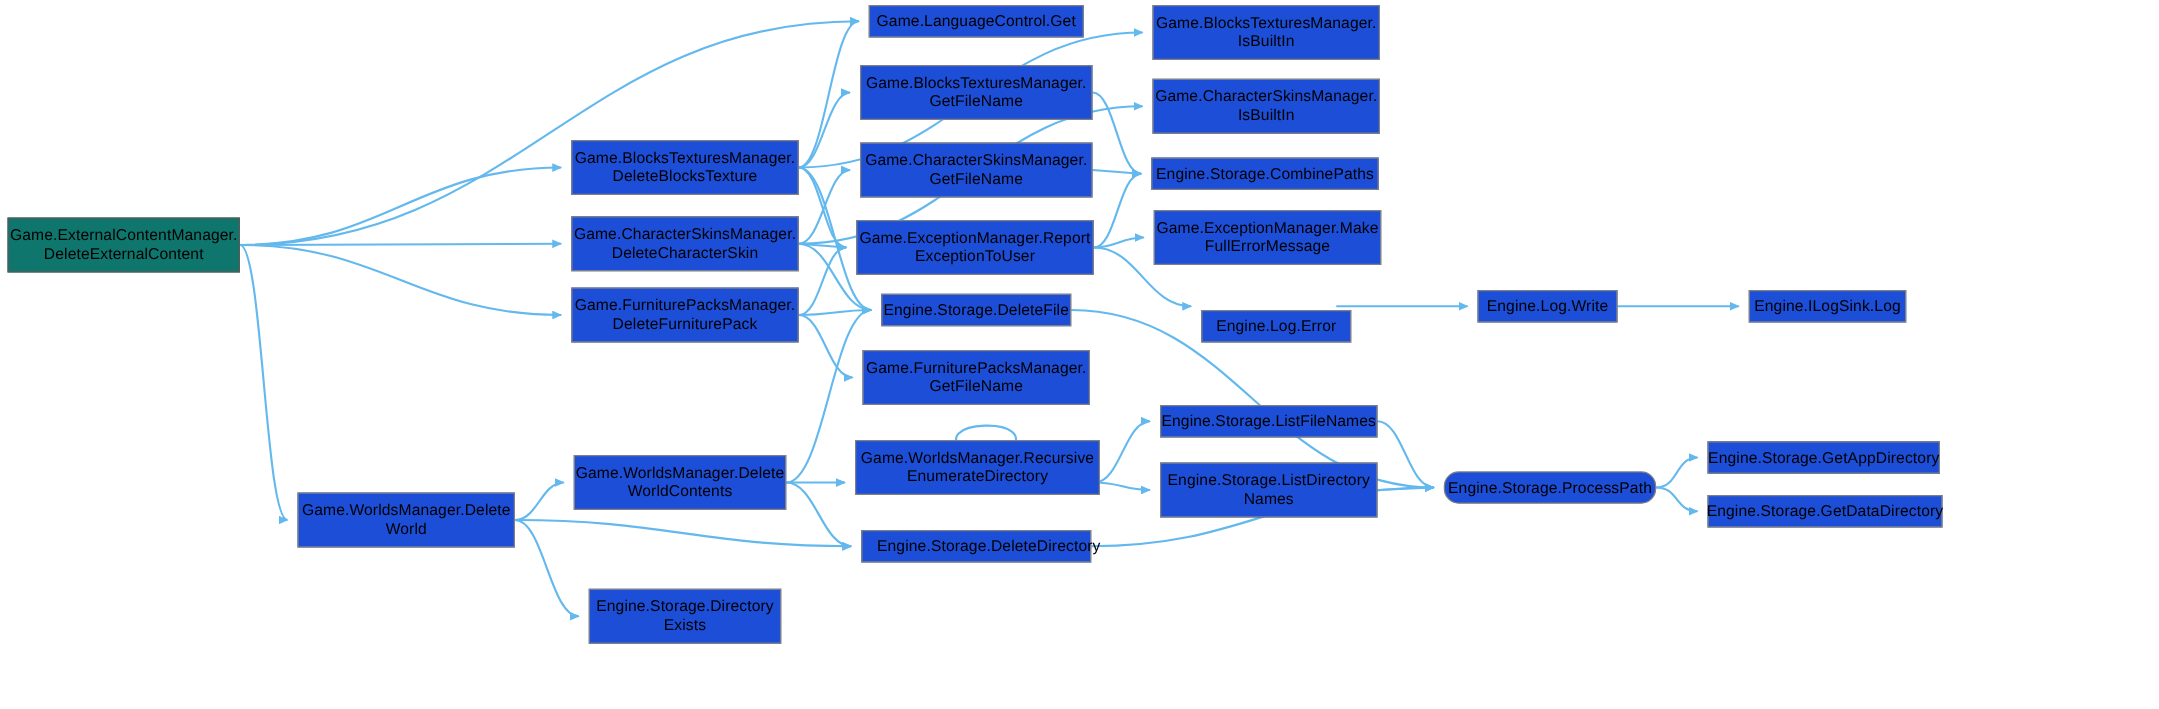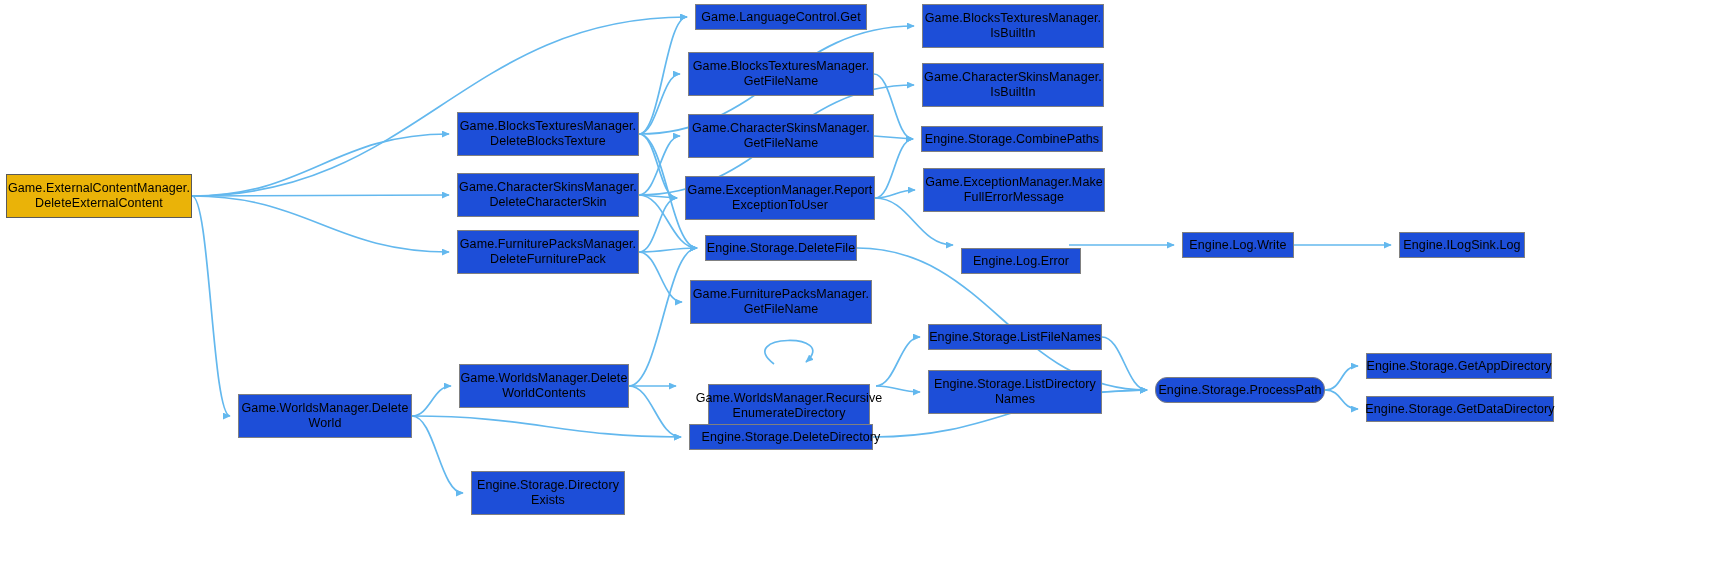--- a/index.html
+++ b/index.html
@@ -33,21 +33,21 @@
     align-items: center;
     justify-content: center;
     text-align: center;
     font-size: 12.5px;
     line-height: 15px;
     letter-spacing: 0.1px;
     white-space: pre-line;
     z-index: 2;
   }
   .node.root {
-    background: #eab308;
+    background: #0f766e;
     border: 1px solid #5a5a5a;
   }
 </style>
 </head>
 <body>
 
 <div id="canvas">
   <svg id="edges" xmlns="http://www.w3.org/2000/svg">
       <defs>
         <marker id="ah" markerWidth="8" markerHeight="7" refX="7.2" refY="3.5" orient="auto" markerUnits="userSpaceOnUse">
@@ -109,21 +109,21 @@
     <div class="node" style="left: 695px; top: 4px; width: 172px; height: 26px;">Game.LanguageControl.Get</div>
     <div class="node" style="left: 688px; top: 52px; width: 186px; height: 44px;">Game.BlocksTexturesManager.
 GetFileName</div>
     <div class="node" style="left: 688px; top: 114px; width: 186px; height: 44px;">Game.CharacterSkinsManager.
 GetFileName</div>
     <div class="node" style="left: 685px; top: 176px; width: 190px; height: 44px;">Game.ExceptionManager.Report
 ExceptionToUser</div>
     <div class="node" style="left: 705px; top: 235px; width: 152px; height: 26px;">Engine.Storage.DeleteFile</div>
     <div class="node" style="left: 690px; top: 280px; width: 182px; height: 44px;">Game.FurniturePacksManager.
 GetFileName</div>
-    <div class="node" style="left: 684px; top: 384px; width: 162px; height: 44px; margin-left: 24px;">Game.WorldsManager.Recursive
+    <div class="node" style="left: 684px; top: 352px; width: 196px; height: 44px;">Game.WorldsManager.Recursive
 EnumerateDirectory</div>
     <div class="node" style="left: 689px; top: 424px; width: 184px; height: 26px; padding-left: 20px;">Engine.Storage.DeleteDirectory</div>
     <div class="node" style="left: 471px; top: 471px; width: 154px; height: 44px;">Engine.Storage.Directory
 Exists</div>
     <div class="node" style="left: 922px; top: 4px; width: 182px; height: 44px;">Game.BlocksTexturesManager.
 IsBuiltIn</div>
     <div class="node" style="left: 922px; top: 63px; width: 182px; height: 44px;">Game.CharacterSkinsManager.
 IsBuiltIn</div>
     <div class="node" style="left: 921px; top: 126px; width: 182px; height: 26px;">Engine.Storage.CombinePaths</div>
     <div class="node" style="left: 923px; top: 168px; width: 182px; height: 44px;">Game.ExceptionManager.Make

